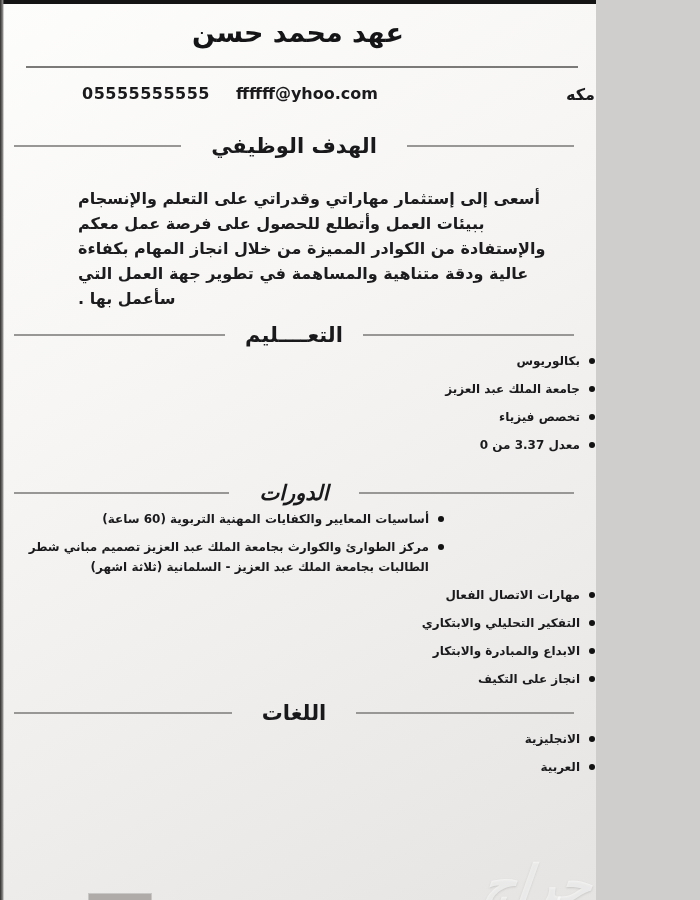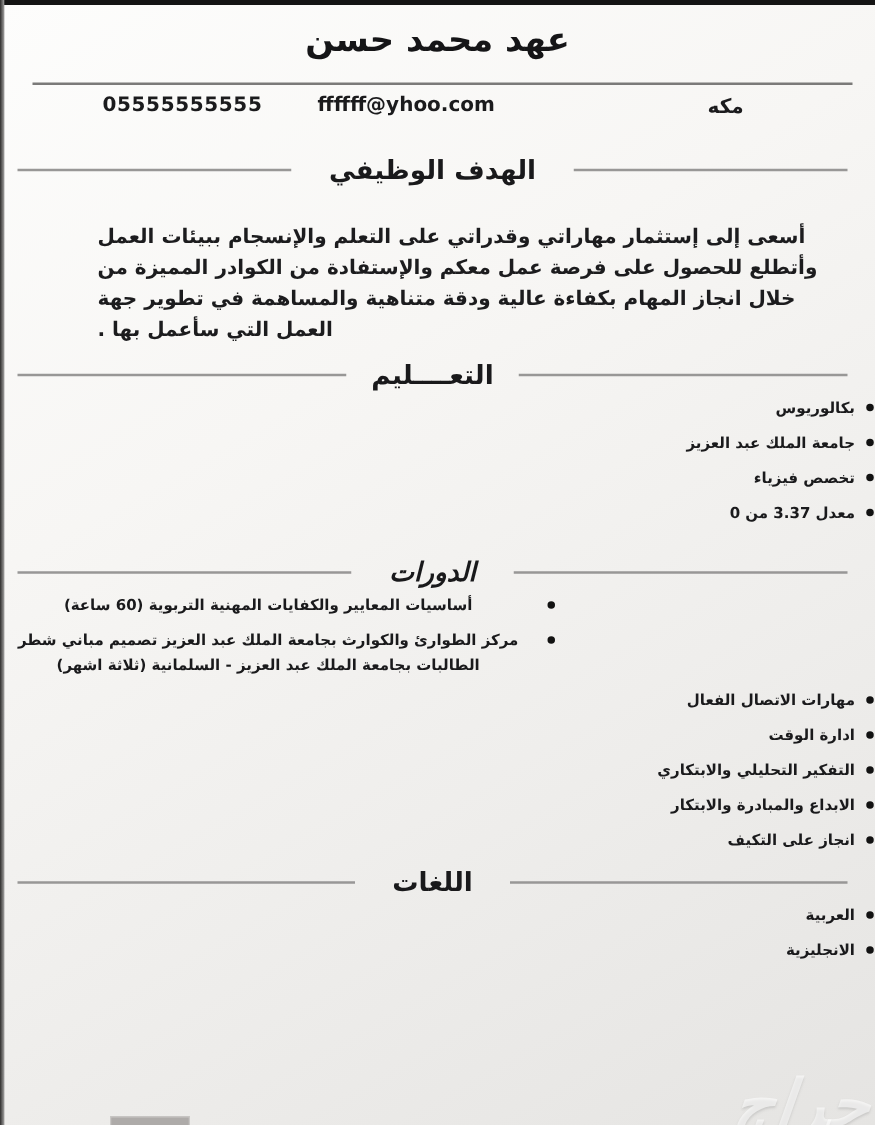--- a/index.html
+++ b/index.html
@@ -2,36 +2,36 @@
 <html lang="ar"><head>
 <meta charset="utf-8">
 <style>
   html,body{margin:0;padding:0;}
   body{
     width:700px;height:900px;overflow:hidden;
     font-family:"DejaVu Sans",sans-serif;
     background:#cfcecd;
   }
   .page{
-    position:relative;width:700px;height:900px;overflow:hidden;
+    position:relative;width:596px;height:900px;overflow:hidden;
     background:linear-gradient(150deg,#fdfdfc 0%,#f7f6f4 35%,#efeeec 65%,#e5e4e2 100%);
     color:#1b1b1d;
   }
   .topbar{position:absolute;top:0;left:0;width:700px;height:4px;background:#141414;}
   .left-edge{position:absolute;top:0;left:0;width:4px;height:900px;
     background:linear-gradient(to right,#2e2d2c,#8d8c8b 70%,rgba(141,140,139,0));}
   .name{
     margin:16px 0 0 0;text-align:center;
     font-size:27px;font-weight:800;line-height:34px;color:#151517;
     direction:rtl;
   }
   .name-rule{margin:16px 18px 0 26px;height:0;border-top:2px solid #7b7a79;}
-  .contact{position:relative;margin-top:6px;height:22px;font-size:16px;font-weight:700;}
+  .contact{position:relative;margin-top:16px;height:22px;font-size:16px;font-weight:700;}
   .contact .phone{position:absolute;left:82px;top:0;letter-spacing:.5px;}
-  .contact .email{position:absolute;left:254px;top:0;}
+  .contact .email{position:absolute;left:236px;top:0;}
   .contact .city{position:absolute;left:566px;top:1px;direction:rtl;}
   .sec-head{
     display:flex;align-items:center;gap:30px;
     padding:0 22px 0 14px;
   }
   .sec-head .rule{flex:1;height:0;border-top:2px solid #989796;}
   .sec-title{
     direction:rtl;font-size:21px;font-weight:700;color:#19191b;
     line-height:32px;white-space:nowrap;
   }
@@ -50,21 +50,21 @@
     margin:0;padding:0;
     font-size:12px;font-weight:700;color:#1a1a1c;
   }
   ul.blist li{position:relative;padding-right:16px;line-height:20px;margin-bottom:8px;}
   ul.blist li::before{
     content:"";position:absolute;right:1px;top:7px;
     width:6px;height:6px;border-radius:50%;background:#121212;
   }
   .list-education{margin:16px 52px 0 60px;}
   .list-courses{margin:15px 52px 0 0;width:445px;margin-left:auto;}
-  .list-courses li{line-height:26px;margin-bottom:5px;text-align:center;}
+  .list-courses li{line-height:26px;margin-bottom:5px;}
   .list-skills{margin:10px 52px 0 60px;}
   .list-skills li{margin-bottom:6px;}
   .list-languages{margin:18px 55px 0 60px;}
   .list-languages li{margin-bottom:10px;}
   .bottom-tab{
     position:absolute;left:88px;bottom:0;width:62px;height:6px;
     background:#aeaba9;border:1px solid #c9c7c5;border-bottom:none;
   }
   .watermark{
     position:absolute;right:4px;bottom:-14px;
@@ -115,31 +115,30 @@
     <span class="sec-title">الدورات</span>
     <span class="rule"></span>
   </div>
   <ul class="blist list-courses">
     <li>أساسيات المعايير والكفايات المهنية التربوية (60 ساعة)</li>
     <li>مركز الطوارئ والكوارث بجامعة الملك عبد العزيز تصميم مباني شطر الطالبات بجامعة الملك عبد العزيز - السلمانية (ثلاثة اشهر)</li>
   </ul>
 
   <ul class="blist list-skills">
     <li>مهارات الاتصال الفعال</li>
-    <li>ادارة الوقت</li>
     <li>التفكير التحليلي والابتكاري</li>
     <li>الابداع والمبادرة والابتكار</li>
     <li>انجاز على التكيف</li>
   </ul>
 
   <div class="sec-head head-languages">
     <span class="rule"></span>
     <span class="sec-title">اللغات</span>
     <span class="rule"></span>
   </div>
   <ul class="blist list-languages">
+    <li>الانجليزية</li>
     <li>العربية</li>
-    <li>الانجليزية</li>
   </ul>
 
   <div class="watermark">حراج</div>
   <div class="bottom-tab"></div>
 </div>
 
 </body></html>

